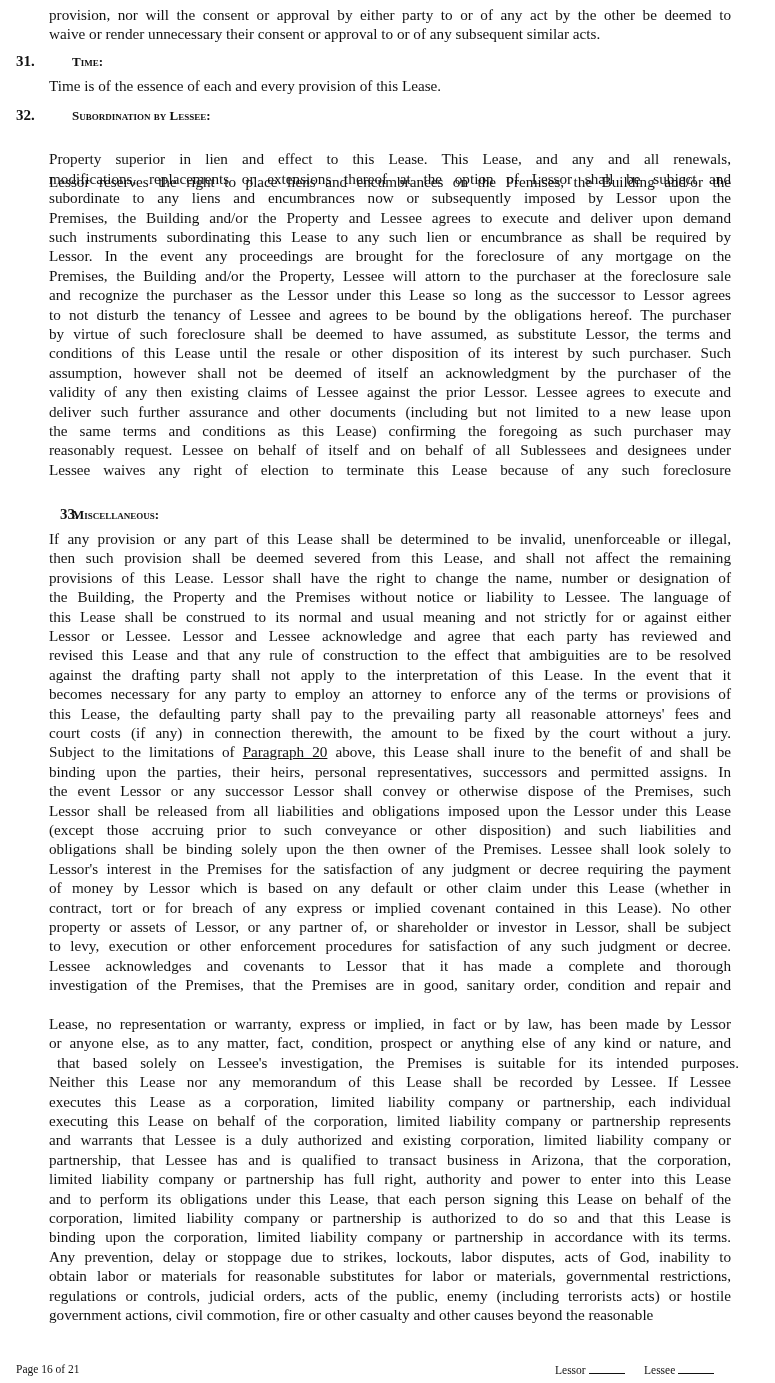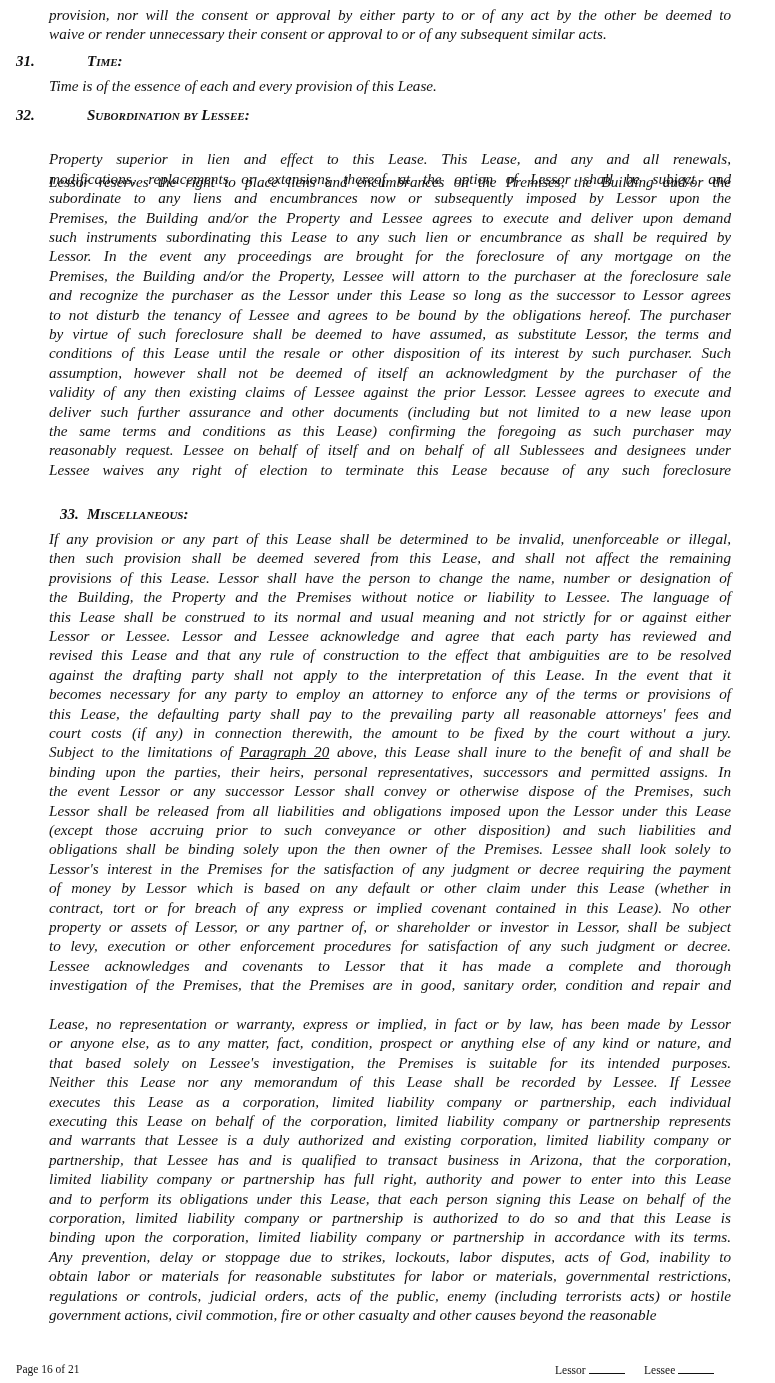--- a/index.html
+++ b/index.html
@@ -1,24 +1,24 @@
 <!DOCTYPE html>
 <html><head>
 <meta charset="utf-8">
 <style>
   html, body { margin: 0; padding: 0; background: #ffffff; }
   body { width: 775px; height: 1383px; position: relative; overflow: hidden;
          font-family: "Liberation Serif", "DejaVu Serif", serif; color: #111; }
-  .page { position: absolute; left: 0; top: 0; width: 719px; height: 1383px; font-style: italic; }
+  .page { position: absolute; left: 0; top: 0; width: 719px; height: 1383px; }
   .line { position: absolute; left: 49px; width: 682px; font-size: 15.2px; line-height: 19.4px;
           white-space: nowrap; text-align: justify; text-align-last: justify; }
   .line.last { text-align-last: left; }
   .num { position: absolute; left: 16px; font-weight: bold; font-size: 15px; line-height: 19.4px; }
-  .heading { position: absolute; left: 87px; font-weight: bold; font-variant: small-caps;
-             font-size: 15px; line-height: 19.4px; }
+  .heading { position: absolute; left: 72px; font-weight: bold; font-variant: small-caps;
+             font-size: 13px; line-height: 19.4px; }
   .u { text-decoration: underline; }
   .footer { position: absolute; top: 1362px; font-size: 11.5px; line-height: 14px; }
   .sig-line { display: inline-block; width: 36px; border-bottom: 1px solid #111; height: 11px; vertical-align: baseline; margin-left: 3px; }
 </style>
 </head>
 <body>
 
 <div class="page" id="page">
     <div class="line" style="top: 5px;">provision, nor will the consent or approval by either party to or of any act by the other be deemed to</div>
     <div class="line last" style="top: 24.4px;">waive or render unnecessary their consent or approval to or of any subsequent similar acts.</div>
@@ -42,21 +42,21 @@
     <div class="line" style="top: 362.8px;">assumption, however shall not be deemed of itself an acknowledgment by the purchaser of the</div>
     <div class="line" style="top: 382.2px;">validity of any then existing claims of Lessee against the prior Lessor.  Lessee agrees to execute and</div>
     <div class="line" style="top: 401.6px;">deliver such further assurance and other documents (including but not limited to a new lease upon</div>
     <div class="line" style="top: 421px;">the same terms and conditions as this Lease) confirming the foregoing as such purchaser may</div>
     <div class="line" style="top: 440.4px;">reasonably request.  Lessee on behalf of itself and on behalf of all Sublessees and designees under</div>
     <div class="line" style="top: 459.8px;">Lessee waives any right of election to terminate this Lease because of any such foreclosure</div>
     <div class="num" style="top: 505px; margin-left: 44px;">33.</div>
     <div class="heading" style="top: 505px; text-align: right;">Miscellaneous:</div>
     <div class="line" style="top: 529px;">If any provision or any part of this Lease shall be determined to be invalid, unenforceable or illegal,</div>
     <div class="line" style="top: 548.4px;">then such provision shall be deemed severed from this Lease, and shall not affect the remaining</div>
-    <div class="line" style="top: 567.8px;">provisions of this Lease.  Lessor shall have the person to change the name, number or designation of</div>
+    <div class="line" style="top: 567.8px;">provisions of this Lease.  Lessor shall have the right to change the name, number or designation of</div>
     <div class="line" style="top: 587.2px;">the Building, the Property and the Premises without notice or liability to Lessee.  The language of</div>
     <div class="line" style="top: 606.6px;">this Lease shall be construed to its normal and usual meaning and not strictly for or against either</div>
     <div class="line" style="top: 626px;">Lessor or Lessee.  Lessor and Lessee acknowledge and agree that each party has reviewed and</div>
     <div class="line" style="top: 645.4px;">revised this Lease and that any rule of construction to the effect that ambiguities are to be resolved</div>
     <div class="line" style="top: 664.8px;">against the drafting party shall not apply to the interpretation of this Lease.  In the event that it</div>
     <div class="line" style="top: 684.2px;">becomes necessary for any party to employ an attorney to enforce any of the terms or provisions of</div>
     <div class="line" style="top: 703.6px;">this Lease, the defaulting party shall pay to the prevailing party all reasonable attorneys' fees and</div>
     <div class="line" style="top: 723px;">court costs (if any) in connection therewith, the amount to be fixed by the court without a jury.</div>
     <div class="line" style="top: 742.4px;">Subject to the limitations of <span class="u">Paragraph 20</span> above, this Lease shall inure to the benefit of and shall be</div>
     <div class="line" style="top: 761.8px;">binding upon the parties, their heirs, personal representatives, successors and permitted assigns.  In</div>
@@ -66,21 +66,21 @@
     <div class="line" style="top: 839.4px;">obligations shall be binding solely upon the then owner of the Premises.  Lessee shall look solely to</div>
     <div class="line" style="top: 858.8px;">Lessor's interest in the Premises for the satisfaction of any judgment or decree requiring the payment</div>
     <div class="line" style="top: 878.2px;">of money by Lessor which is based on any default or other claim under this Lease (whether in</div>
     <div class="line" style="top: 897.6px;">contract, tort or for breach of any express or implied covenant contained in this Lease).  No other</div>
     <div class="line" style="top: 917px;">property or assets of Lessor, or any partner of, or shareholder or investor in Lessor, shall be subject</div>
     <div class="line" style="top: 936.4px;">to levy, execution or other enforcement procedures for satisfaction of any such judgment or decree.</div>
     <div class="line" style="top: 955.8px;">Lessee acknowledges and covenants to Lessor that it has made a complete and thorough</div>
     <div class="line" style="top: 975.2px;">investigation of the Premises, that the Premises are in good, sanitary order, condition and repair and</div>
     <div class="line" style="top: 1014px;">Lease, no representation or warranty, express or implied, in fact or by law, has been made by Lessor</div>
     <div class="line" style="top: 1033.4px;">or anyone else, as to any matter, fact, condition, prospect or anything else of any kind or nature, and</div>
-    <div class="line" style="top: 1052.8px;">that based solely on Lessee's investigation, the Premises is suitable for its intended purposes.</div>
+    <div class="line" style="top: 1052.8px; margin-left: 8px;">that based solely on Lessee's investigation, the Premises is suitable for its intended purposes.</div>
     <div class="line" style="top: 1072.2px;">Neither this Lease nor any memorandum of this Lease shall be recorded by Lessee.  If Lessee</div>
     <div class="line" style="top: 1091.6px;">executes this Lease as a corporation, limited liability company or partnership, each individual</div>
     <div class="line" style="top: 1111px;">executing this Lease on behalf of the corporation, limited liability company or partnership represents</div>
     <div class="line" style="top: 1130.4px;">and warrants that Lessee is a duly authorized and existing corporation, limited liability company or</div>
     <div class="line" style="top: 1149.8px;">partnership, that Lessee has and is qualified to transact business in Arizona, that the corporation,</div>
     <div class="line" style="top: 1169.2px;">limited liability company or partnership has full right, authority and power to enter into this Lease</div>
     <div class="line" style="top: 1188.6px;">and to perform its obligations under this Lease, that each person signing this Lease on behalf of the</div>
     <div class="line" style="top: 1208px;">corporation, limited liability company or partnership  is authorized to do so and that this Lease is</div>
     <div class="line" style="top: 1227.4px;">binding upon the corporation, limited liability company or partnership in accordance with its terms.</div>
     <div class="line" style="top: 1246.8px;">Any prevention, delay or stoppage due to strikes, lockouts, labor disputes, acts of God, inability to</div>

